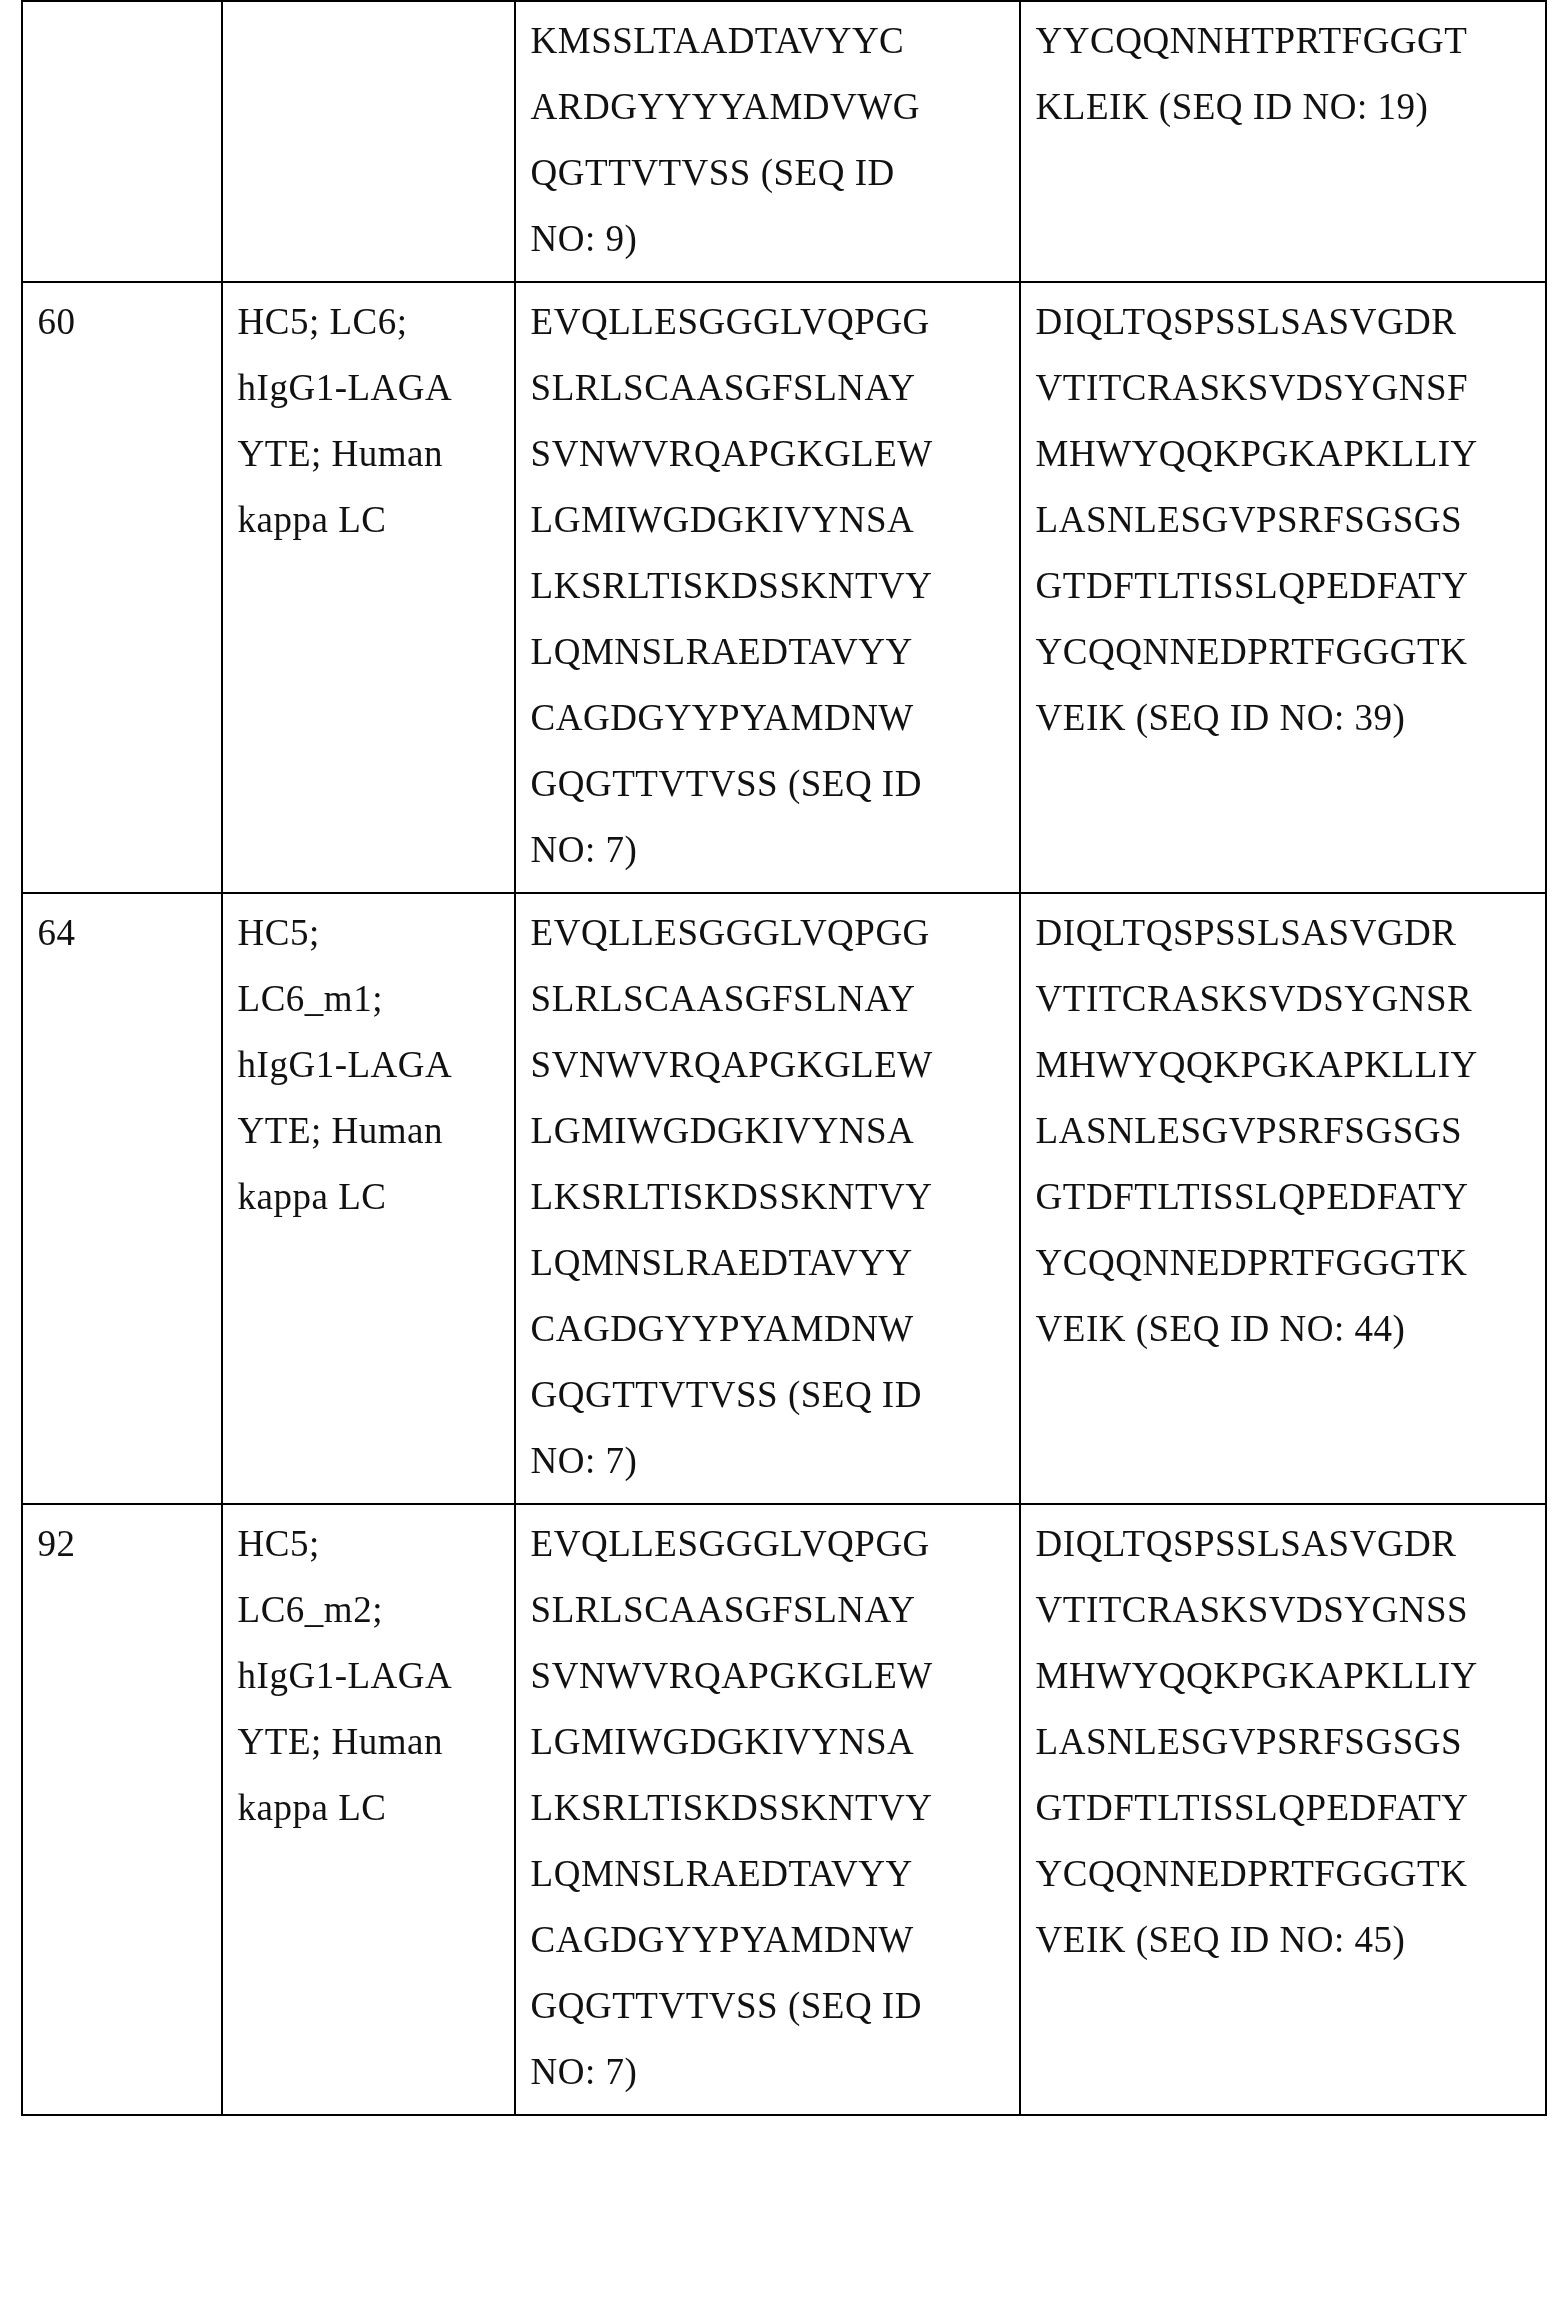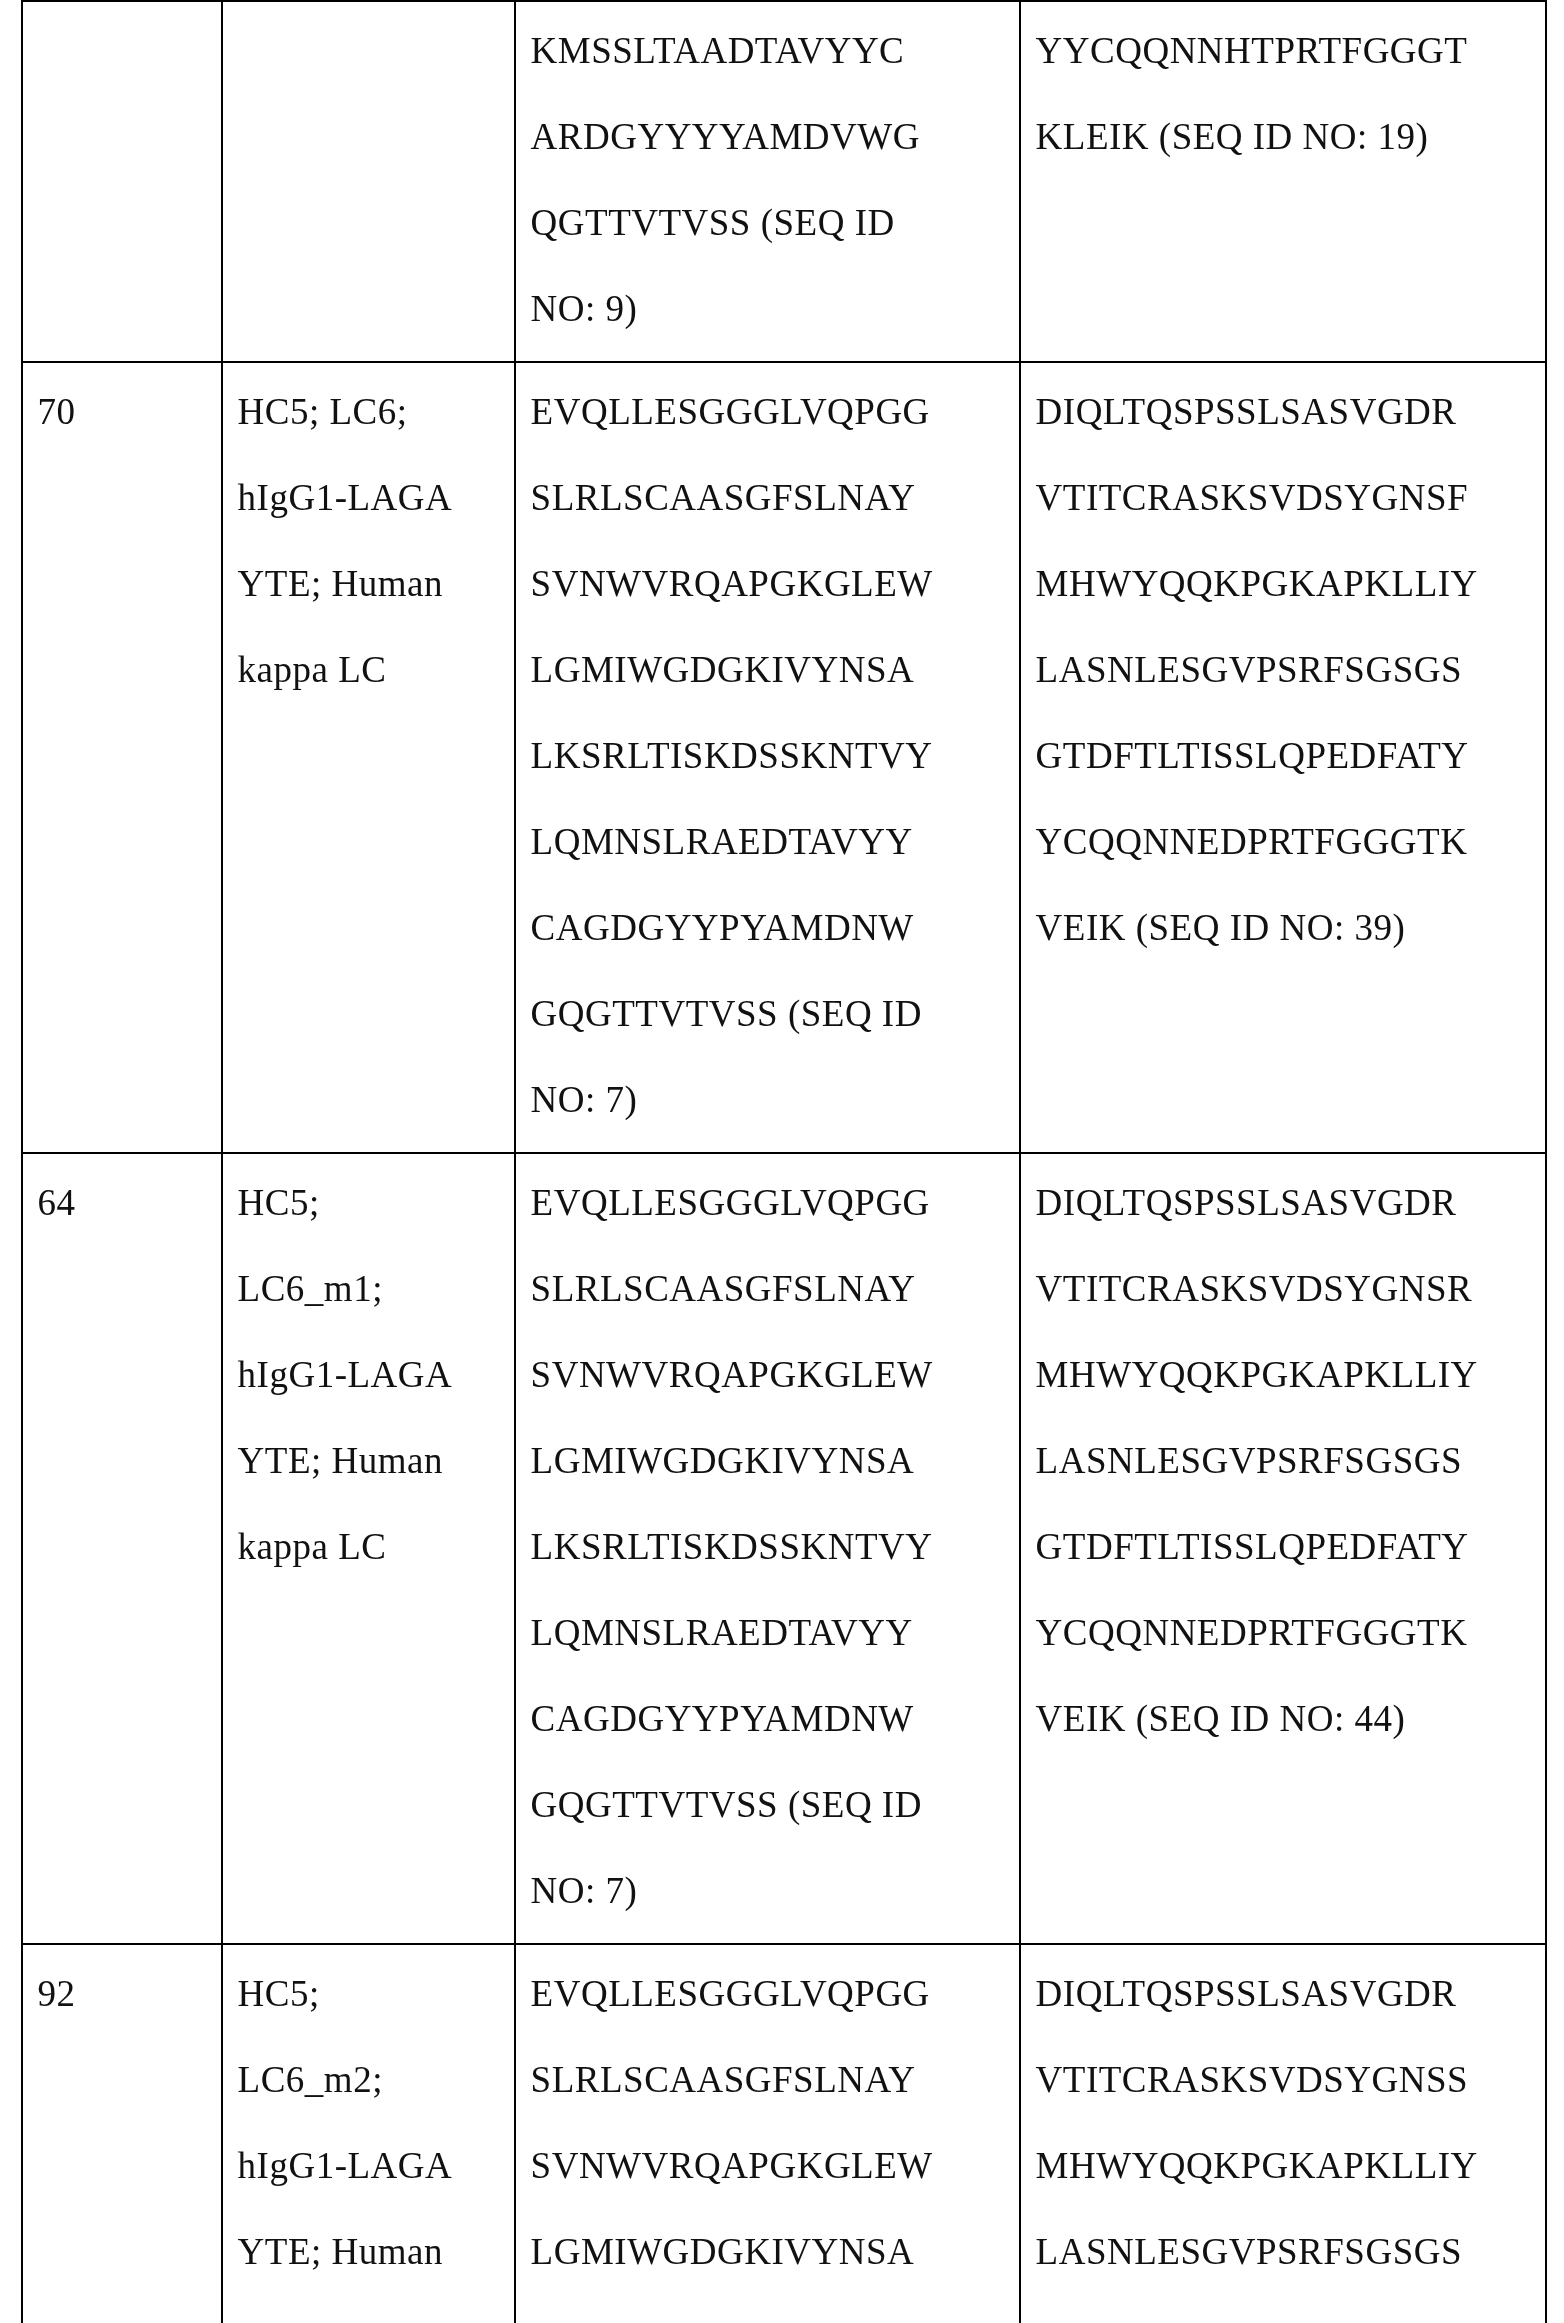--- a/index.html
+++ b/index.html
@@ -19,21 +19,21 @@
     table-layout: fixed;
     margin-left: 20.6px;
     margin-top: 0;
     width: 1523px;
   }
   table.seq-table td {
     border: 2.8px solid #000000;
     vertical-align: top;
     padding: 5.6px 13px 9.4px 15px;
     font-size: 37px;
-    line-height: 86px;
+    line-height: 66px;
     white-space: pre-line;
     word-break: break-word;
     letter-spacing: 0.5px;
   }
   col.c-num  { width: 200px; }
   col.c-desc { width: 293px; }
   col.c-hc   { width: 505px; }
   col.c-lc   { width: 526px; }
 </style>
 </head>
@@ -51,21 +51,21 @@
       <td></td>
       <td></td>
       <td>KMSSLTAADTAVYYC
 ARDGYYYYAMDVWG
 QGTTVTVSS (SEQ ID
 NO: 9)</td>
       <td>YYCQQNNHTPRTFGGGT
 KLEIK (SEQ ID NO: 19)</td>
     </tr>
     <tr>
-      <td>70</td>
+      <td>60</td>
       <td>HC5; LC6;
 hIgG1-LAGA
 YTE; Human
 kappa LC</td>
       <td>EVQLLESGGGLVQPGG
 SLRLSCAASGFSLNAY
 SVNWVRQAPGKGLEW
 LGMIWGDGKIVYNSA
 LKSRLTISKDSSKNTVY
 LQMNSLRAEDTAVYY

